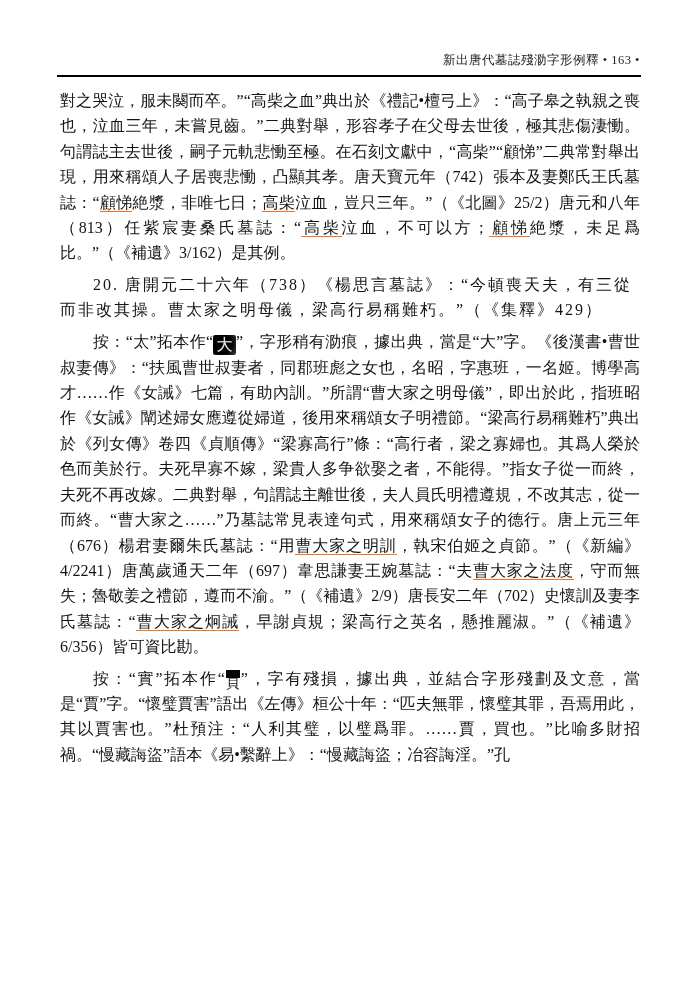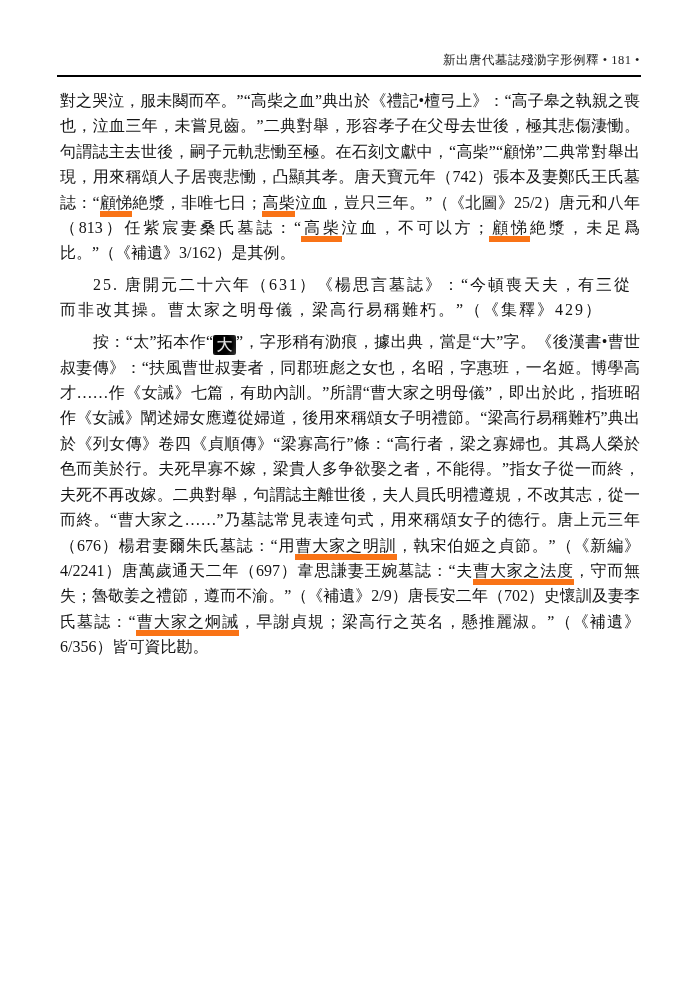--- a/index.html
+++ b/index.html
@@ -36,21 +36,21 @@
     text-align:justify;
     text-justify:inter-character;
   }
   .body-text p{margin:0 0 6px 0;}
   .indent{text-indent:33px;}
   .kai{
     text-align:left;
     letter-spacing:2px;
   }
   .uname{
-    border-bottom:6px solid #f97316;
+    border-bottom:1px solid #f97316;
   }
   .glyph-rubbing{
     display:inline-block;
     width:23px;height:20px;
     vertical-align:-3px;
     background:radial-gradient(circle at 40% 45%, #000 55%, #2b2b2b 85%, #3a3a3a);
     color:#e3e3e3;
     font-size:16px;
     line-height:20px;
     text-align:center;
@@ -78,28 +78,29 @@
     font-size:13px;
     line-height:12px;
     color:#0a0a0a;
   }
 </style>
 </head>
 <body>
 
 <div class="page">
 
-  <div class="running-header"><span>新出唐代墓誌殘泐字形例釋 • 181 •</span></div>
+  <div class="running-header"><span>新出唐代墓誌殘泐字形例釋 • 163 •</span></div>
 
   <hr class="header-rule">
 
   <div class="body-text">
 
     <p><span>對之哭泣，服未闋而卒。”“高柴之血”典出於《禮記•檀弓上》：“高子皋之執親之喪也，泣血三年，未嘗見齒。”二典對舉，形容孝子在父母去世後，極其悲傷淒慟。句謂誌主去世後，嗣子元軌悲慟至極。在石刻文獻中，“高柴”“顧悌”二典常對舉出現，用來稱頌人子居喪悲慟，凸顯其孝。唐天寶元年（742）張本及妻鄭氏王氏墓誌：“</span><span class="uname">顧悌</span><span>絶漿，非唯七日；</span><span class="uname">高柴</span><span>泣血，豈只三年。”（《北圖》25/2）唐元和八年（813）任紫宸妻桑氏墓誌：“</span><span class="uname">高柴</span><span>泣血，不可以方；</span><span class="uname">顧悌</span><span>絶漿，未足爲比。”（《補遺》3/162）是其例。</span></p>
 
-    <p class="indent kai"><span>25. 唐開元二十六年（631）《楊思言墓誌》：“今頓喪天夫，有三從而非改其操。曹太家之明母儀，梁高行易稱難朽。”（《集釋》429）</span></p>
+    <p class="indent kai"><span>20. 唐開元二十六年（738）《楊思言墓誌》：“今頓喪天夫，有三從而非改其操。曹太家之明母儀，梁高行易稱難朽。”（《集釋》429）</span></p>
 
     <p class="indent"><span>按：“太”拓本作“</span><span class="glyph-rubbing"><span>大</span></span><span>”，字形稍有泐痕，據出典，當是“大”字。《後漢書•曹世叔妻傳》：“扶風曹世叔妻者，同郡班彪之女也，名昭，字惠班，一名姬。博學高才……作《女誡》七篇，有助內訓。”所謂“曹大家之明母儀”，即出於此，指班昭作《女誡》闡述婦女應遵從婦道，後用來稱頌女子明禮節。“梁高行易稱難朽”典出於《列女傳》卷四《貞順傳》“梁寡高行”條：“高行者，梁之寡婦也。其爲人榮於色而美於行。夫死早寡不嫁，梁貴人多争欲娶之者，不能得。”指女子從一而終，夫死不再改嫁。二典對舉，句謂誌主離世後，夫人員氏明禮遵規，不改其志，從一而終。“曹大家之……”乃墓誌常見表達句式，用來稱頌女子的德行。唐上元三年（676）楊君妻爾朱氏墓誌：“用</span><span class="uname">曹大家之明訓</span><span>，執宋伯姬之貞節。”（《新編》4/2241）唐萬歲通天二年（697）韋思謙妻王婉墓誌：“夫</span><span class="uname">曹大家之法度</span><span>，守而無失；魯敬姜之禮節，遵而不渝。”（《補遺》2/9）唐長安二年（702）史懷訓及妻李氏墓誌：“</span><span class="uname">曹大家之炯誡</span><span>，早謝貞規；梁高行之英名，懸推麗淑。”（《補遺》6/356）皆可資比勘。</span></p>
 
 
+    <p class="indent"><span>按：“實”拓本作“</span><span class="glyph-damaged"><span class="gtop"></span><span class="gbot">貝</span></span><span>”，字有殘損，據出典，並結合字形殘劃及文意，當是“賈”字。“懷璧賈害”語出《左傳》桓公十年：“匹夫無罪，懷璧其罪，吾焉用此，其以賈害也。”杜預注：“人利其璧，以璧爲罪。……賈，買也。”比喻多財招禍。“慢藏誨盜”語本《易•繫辭上》：“慢藏誨盜；冶容誨淫。”孔</span></p>
 
   </div>
 </div>
 
 </body></html>

